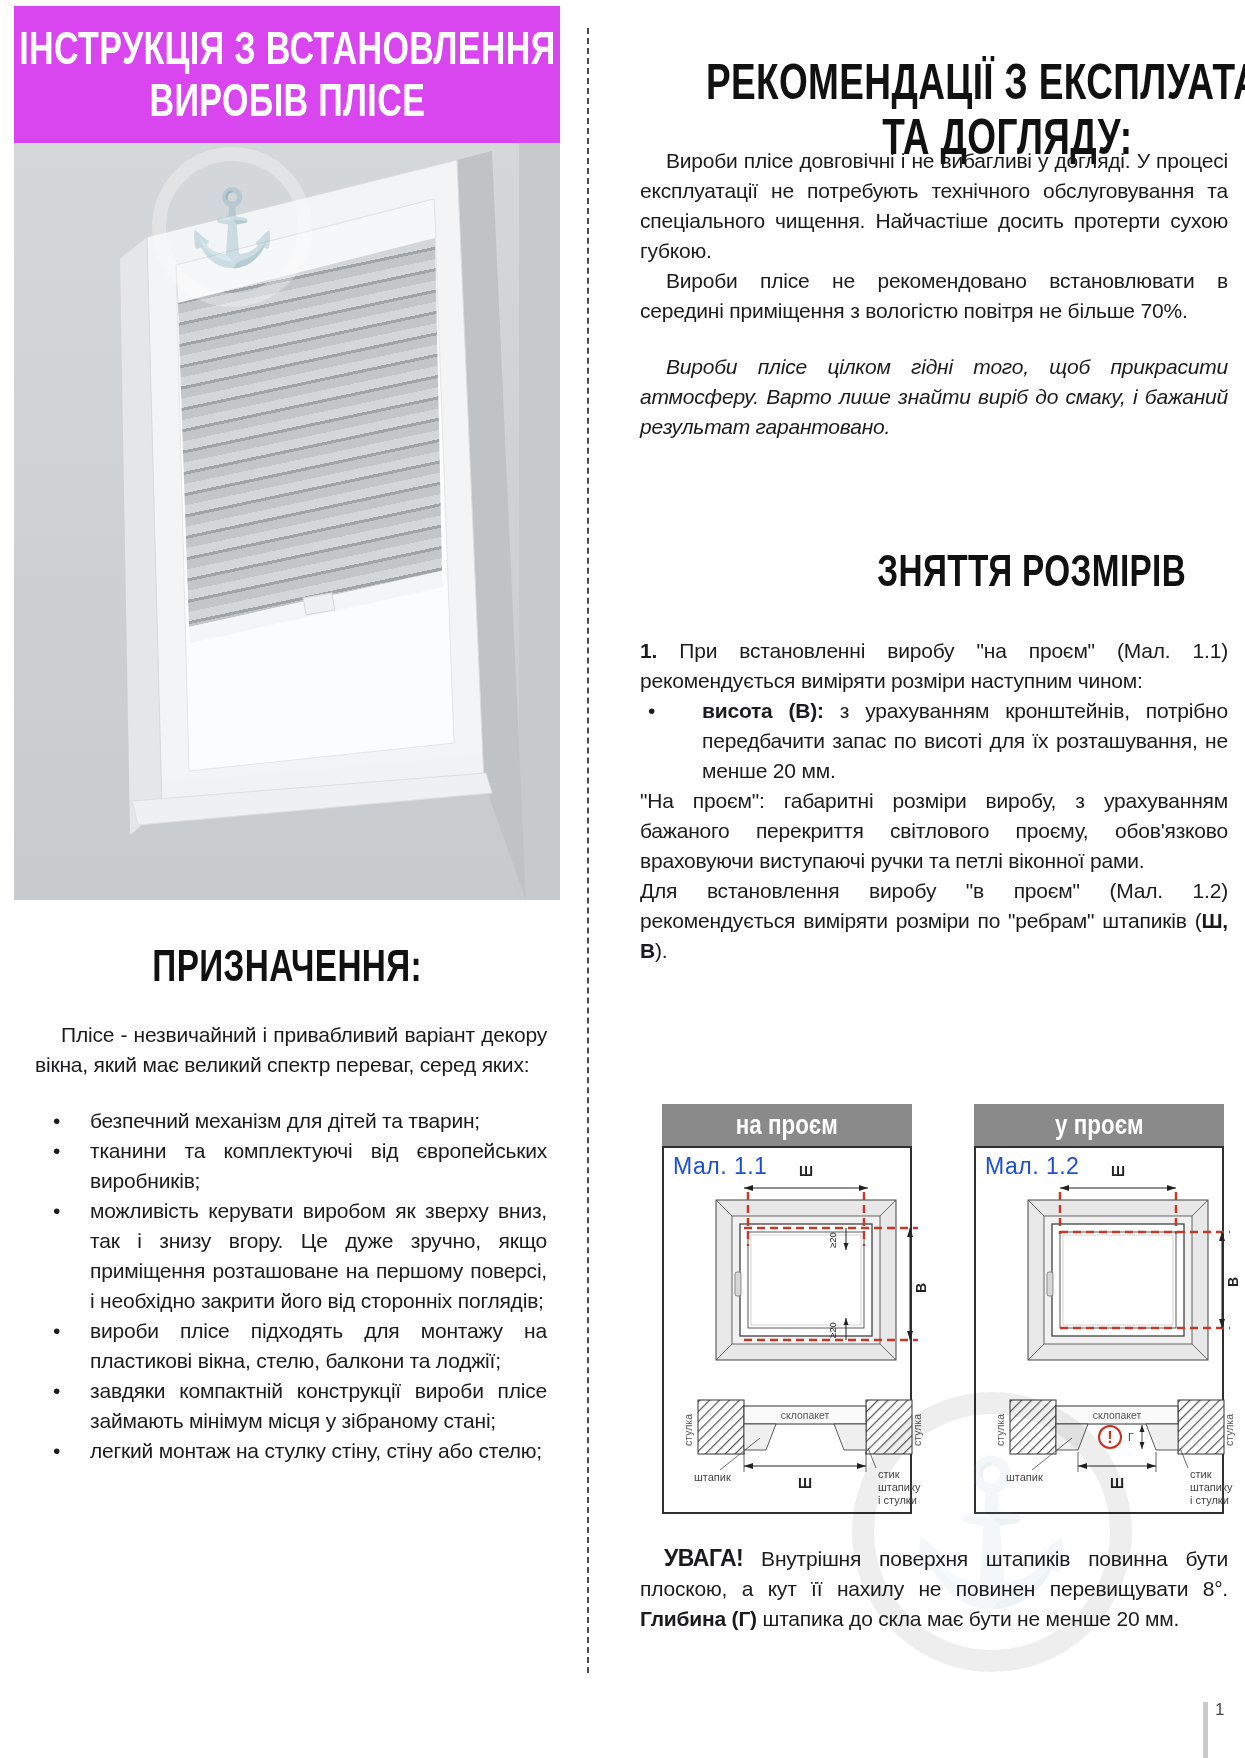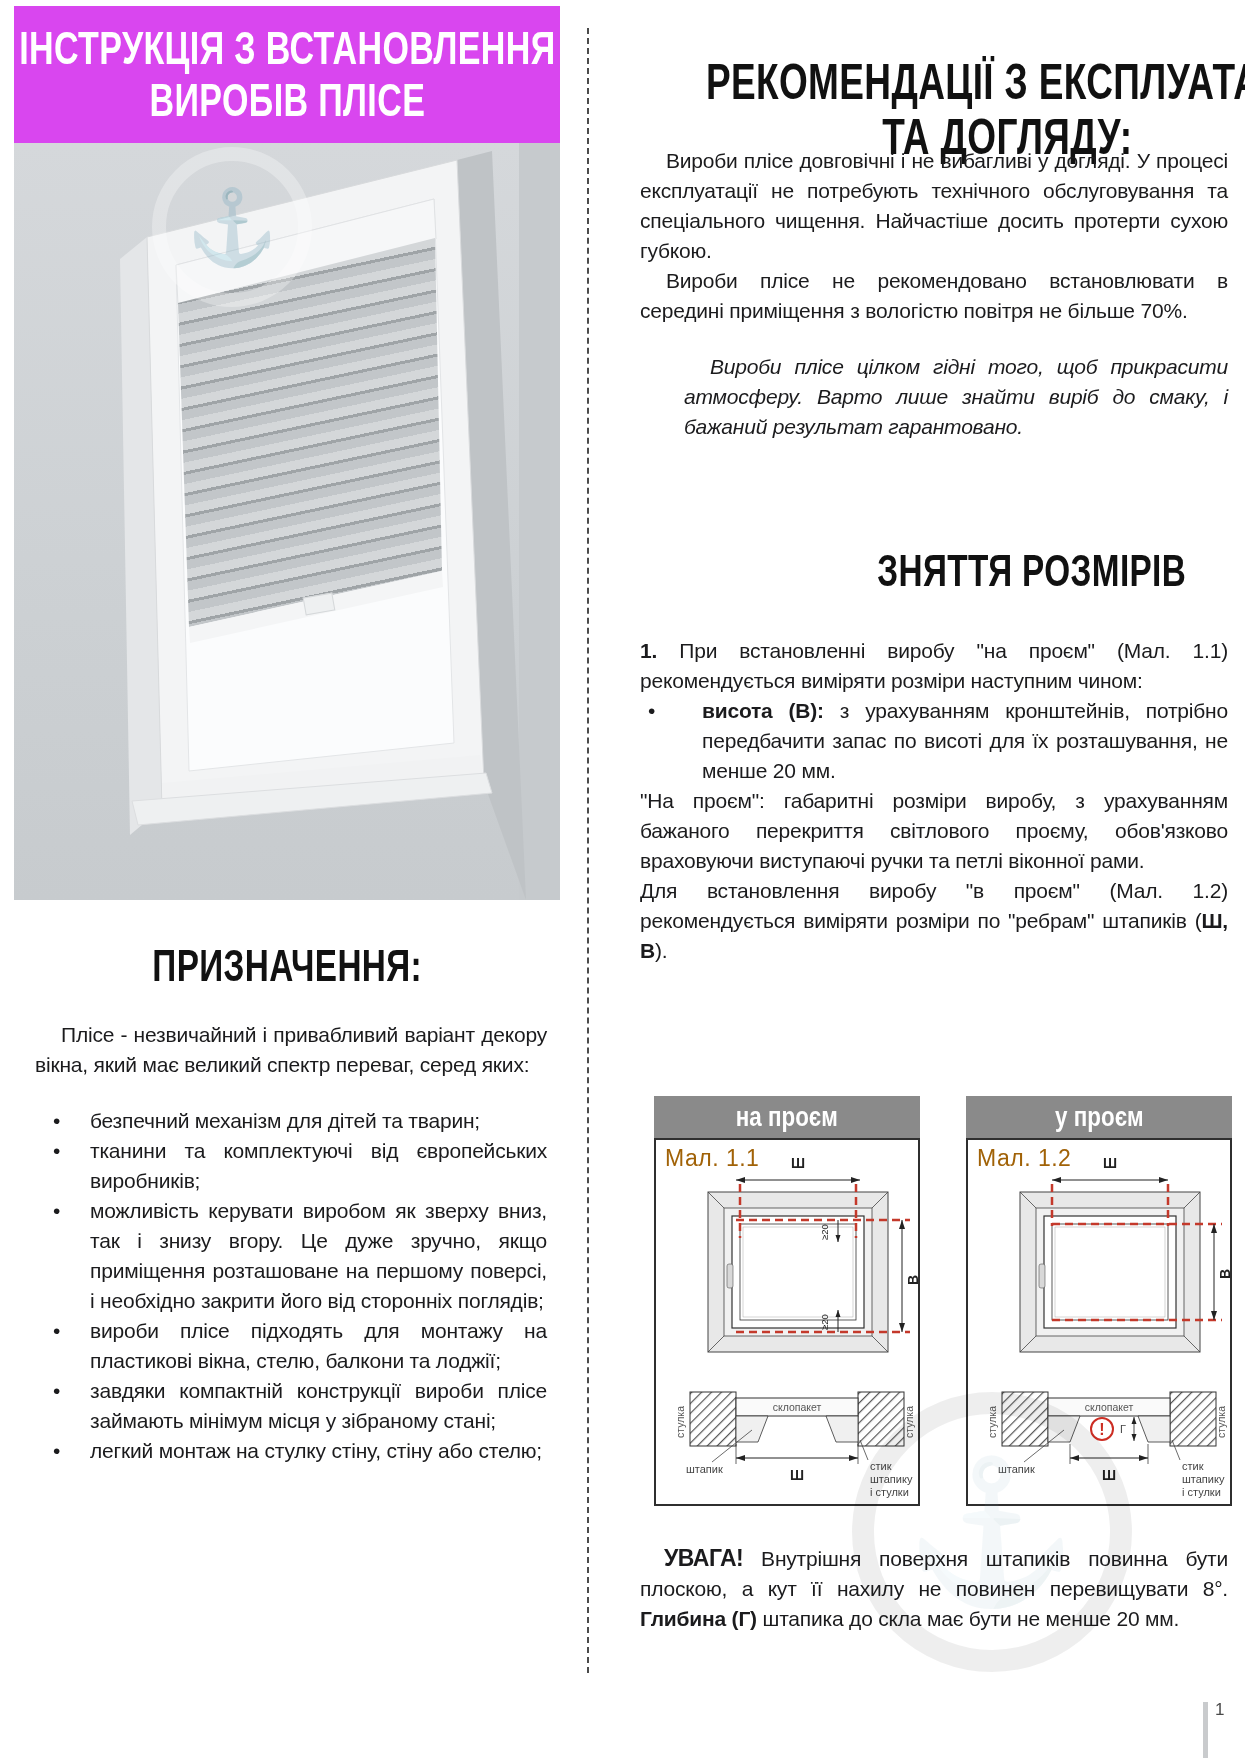--- a/index.html
+++ b/index.html
@@ -15,21 +15,21 @@
   .right-title{position:absolute;left:600px;top:34px;width:640px;text-align:center;z-index:2;}
   .right-title .t{font-weight:bold;font-size:50px;line-height:1.1;color:#111;}
   .purpose-heading{position:absolute;left:14px;top:940px;width:546px;text-align:center;margin:0;}
   .purpose-heading .t,.measuring-heading .t{font-weight:bold;font-size:45px;color:#111;}
   .measuring-heading{position:absolute;left:600px;top:545px;width:640px;text-align:right;margin:0;}
   
   .body-text{font-size:21px;line-height:30px;text-align:justify;letter-spacing:-0.2px;}
   .body-text p{margin:0;}
   .indent{text-indent:26px;}
   .care-body{position:absolute;left:640px;top:146px;width:588px;z-index:2;}
-  .care-body .p3{margin-top:26px;font-style:italic;margin-left:44px;}
+  .care-body .p3{margin-top:26px;font-style:italic;}
   .measuring-body{position:absolute;left:640px;top:636px;width:588px;z-index:2;}
   ul.blist{list-style:none;margin:0;padding:0;}
   ul.blist li{position:relative;padding-left:62px;margin:0;}
   ul.blist li::before{content:"•";position:absolute;left:8px;top:0;}
   .purpose-body{position:absolute;left:35px;top:1020px;width:512px;}
   .purpose-body ul.blist{margin-top:26px;line-height:30px;font-size:21px;text-align:justify;letter-spacing:-0.2px;}
   .purpose-body ul.blist li{padding-left:55px;}
   .purpose-body ul.blist li::before{left:18px;}
   
   .photo{position:absolute;left:14px;top:143px;width:546px;height:757px;
@@ -43,25 +43,25 @@
   .rail-tab{position:absolute;left:290px;top:452px;width:28px;height:16px;background:#eef0f1;
           border:1px solid #d5d8da;transform:rotate(-10deg);}
   
   .wm{position:absolute;border-radius:50%;display:flex;align-items:center;justify-content:center;}
   .wm1{left:138px;top:4px;width:132px;height:132px;border:14px solid rgba(255,255,255,.30);
        color:rgba(255,255,255,.34);font-size:74px;}
   .wm2{left:852px;top:1392px;width:236px;height:236px;border:22px solid rgba(0,0,0,.065);
        color:rgba(0,0,0,.085);font-size:140px;z-index:3;}
   
   .figures{position:absolute;left:646px;top:1088px;width:594px;display:flex;gap:30px;z-index:1;}
-  figure.fig{margin:8px;width:306px;}
+  figure.fig{margin:16px;width:306px;}
   .fig-header{height:42px;background:#8a8a8a;color:#fff;display:flex;align-items:center;justify-content:center;}
   .fig-header .t{font-weight:bold;font-size:28px;transform:scaleX(0.8);display:inline-block;white-space:nowrap;}
   .fig-box{position:relative;height:364px;border:2px solid #2f2f2f;background:#fff;}
-  .fig-caption{position:absolute;left:9px;top:5px;font-size:23px;color:#a16207;letter-spacing:.5px;z-index:2;}
+  .fig-caption{position:absolute;left:9px;top:5px;font-size:23px;color:#1d4ed8;letter-spacing:.5px;z-index:2;}
   .fig-box svg{position:absolute;left:0;top:0;}
   .dim{font-size:14px;font-weight:bold;fill:#222;font-family:"Liberation Sans",sans-serif;}
   .lbl{font-size:10.5px;fill:#555;font-family:"Liberation Sans",sans-serif;}
   .lbl2{font-size:11px;fill:#444;font-family:"Liberation Sans",sans-serif;}
   .gap{font-size:9.5px;fill:#222;font-family:"Liberation Sans",sans-serif;}
   
   .attention{position:absolute;left:640px;top:1543px;width:588px;z-index:4;margin:0;
              font-size:21px;line-height:30px;text-align:justify;letter-spacing:-0.2px;text-indent:24px;}
   .attention .ugl{font-size:23px;letter-spacing:-0.5px;}
   

